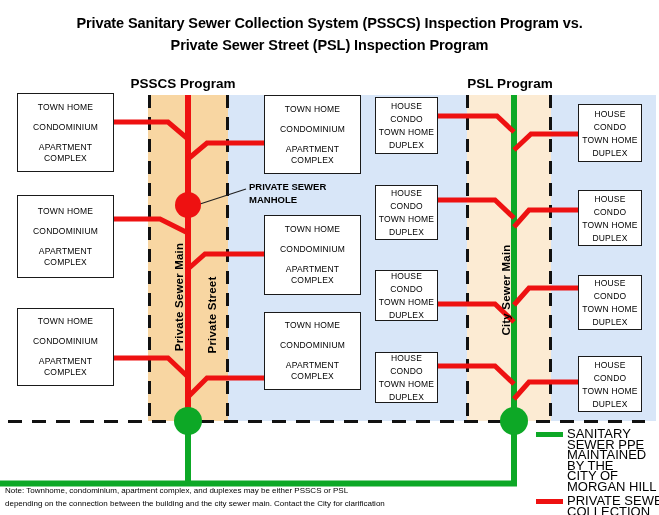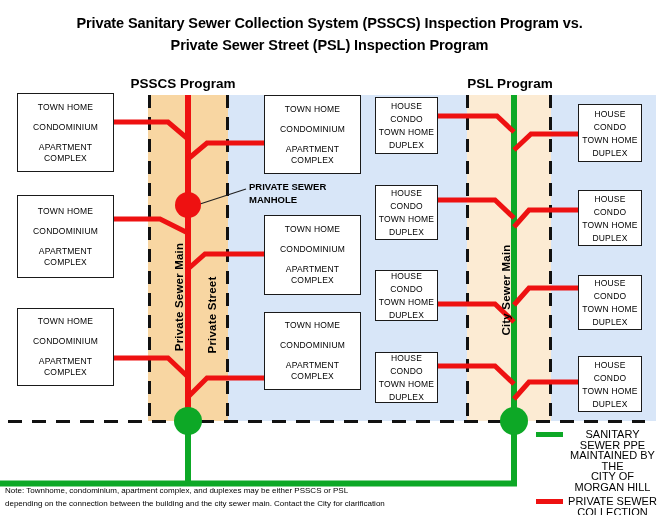--- a/index.html
+++ b/index.html
@@ -35,21 +35,21 @@
           transform:rotate(-90deg);letter-spacing:.2px;}
   
   #manhole-label{left:249px;top:180px;width:120px;font-weight:bold;font-size:9.5px;
                  line-height:13px;white-space:pre-line;}
   
   #legend{left:522px;top:429px;width:136px;display:flex;flex-direction:column;gap:4px;}
   .legend-item{display:flex;align-items:flex-start;}
   .sw{width:27px;height:5px;margin:3px 4px 0 14px;flex:0 0 auto;}
   .sw.green{background:var(--green);}
   .sw.red{background:var(--red);}
-  .legend-text{flex:1;font-size:11px;line-height:10.5px;text-align:center;white-space:pre-line;}
+  .legend-text{flex:1;font-size:13px;line-height:10.5px;text-align:left;white-space:pre-line;}
   
   #note{left:5px;top:485px;width:430px;font-size:8px;line-height:12.5px;white-space:pre-line;}
 </style>
 </head>
 <body>
 
 <div id="stage">
 
   <div class="abs" id="title">
     <div>Private Sanitary Sewer Collection System (PSSCS) Inspection Program vs.</div>

